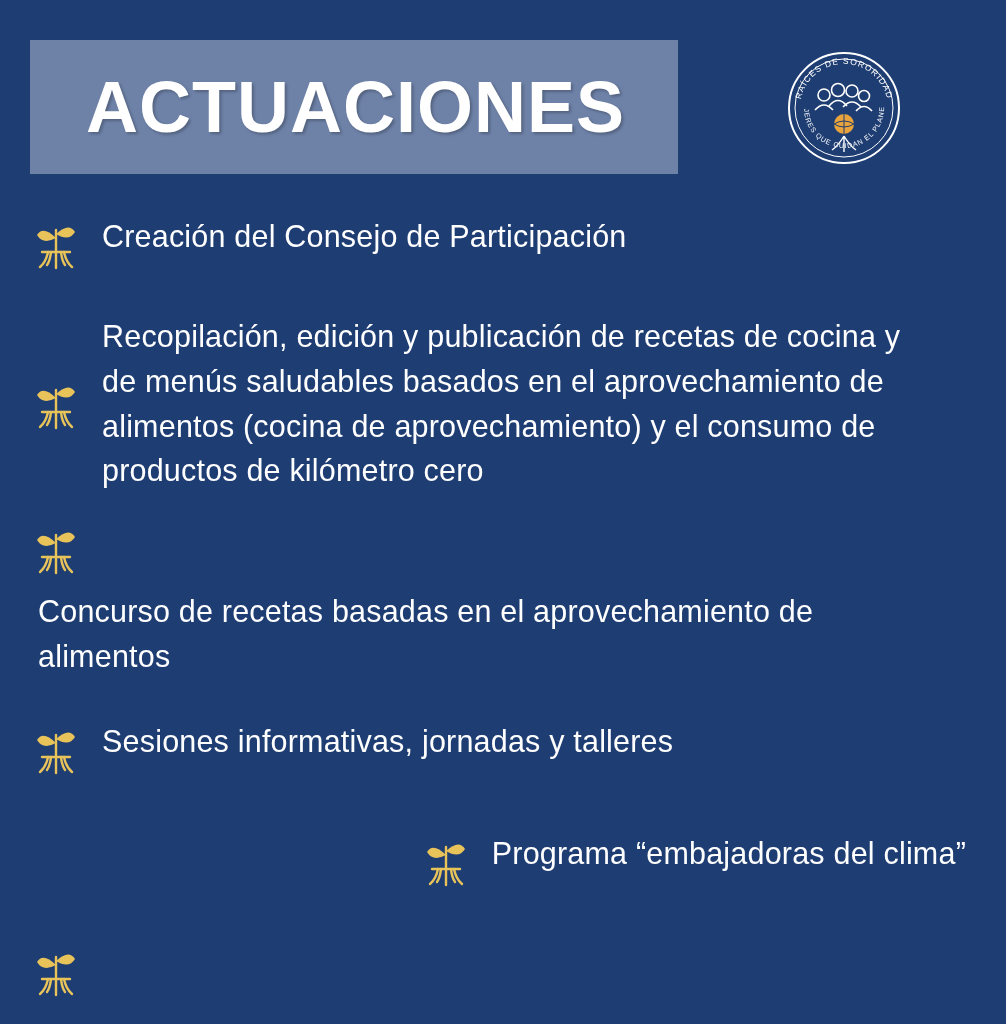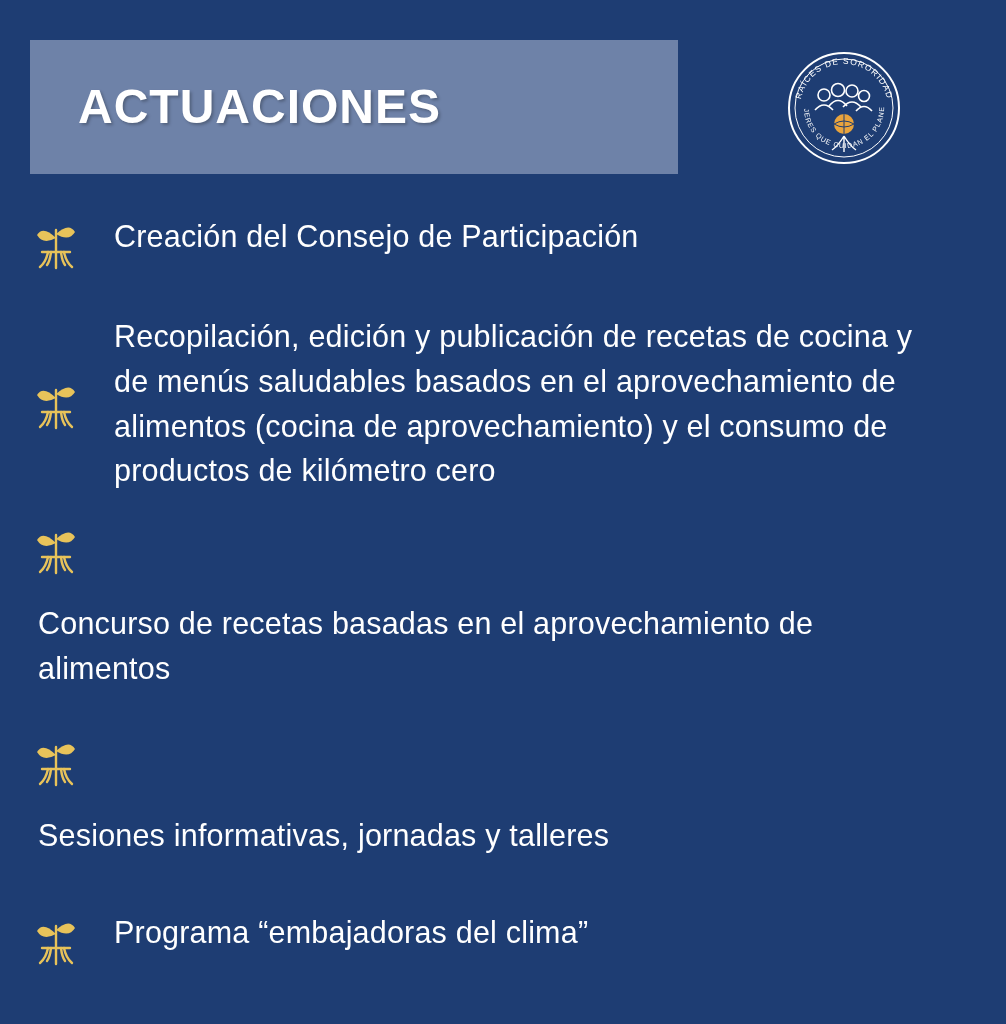--- a/index.html
+++ b/index.html
@@ -27,27 +27,28 @@
     left: 30px;
     top: 40px;
     width: 648px;
     height: 134px;
     background: #6e82a8;
     display: flex;
     align-items: center;
   }
   .header-title {
     color: #ffffff;
-    font-size: 48px;
+    font-size: 72px;
     font-weight: bold;
     letter-spacing: 1px;
     line-height: 1;
     padding-left: 48px;
     text-shadow: 2px 2px 3px rgba(0,0,0,0.25);
     font-family: "Liberation Sans", sans-serif;
+    margin-left: 8px;
   }
 
   
   .logo {
     position: absolute;
     right: 92px;
     top: 48px;
     width: 140px;
     height: 120px;
   }
@@ -57,27 +58,26 @@
   .list {
     position: absolute;
     left: 24px;
     top: 212px;
     right: 40px;
   }
   .item {
     display: flex;
     align-items: flex-start;
     margin-bottom: 34px;
-    gap: 12px;
   }
   .item:nth-child(1) { margin-bottom: 38px; }
   .item:nth-child(2) { margin-bottom: 24px; align-items: center; }
   .item:nth-child(3) { margin-bottom: 38px; flex-direction: column; }
-  .item:nth-child(4) { margin-bottom: 50px; flex-direction: column; }
-  .item:nth-child(5) { margin-bottom: 48px; }
+  .item:nth-child(4) { margin-bottom: 50px; }
+  .item:nth-child(5) { margin-bottom: 48px; justify-content: flex-end; }
 
   .sprout {
     flex: 0 0 64px;
     width: 64px;
     height: 56px;
     margin-top: 6px;
   }
   .sprout svg { display:block; }
 
   .item-text {

